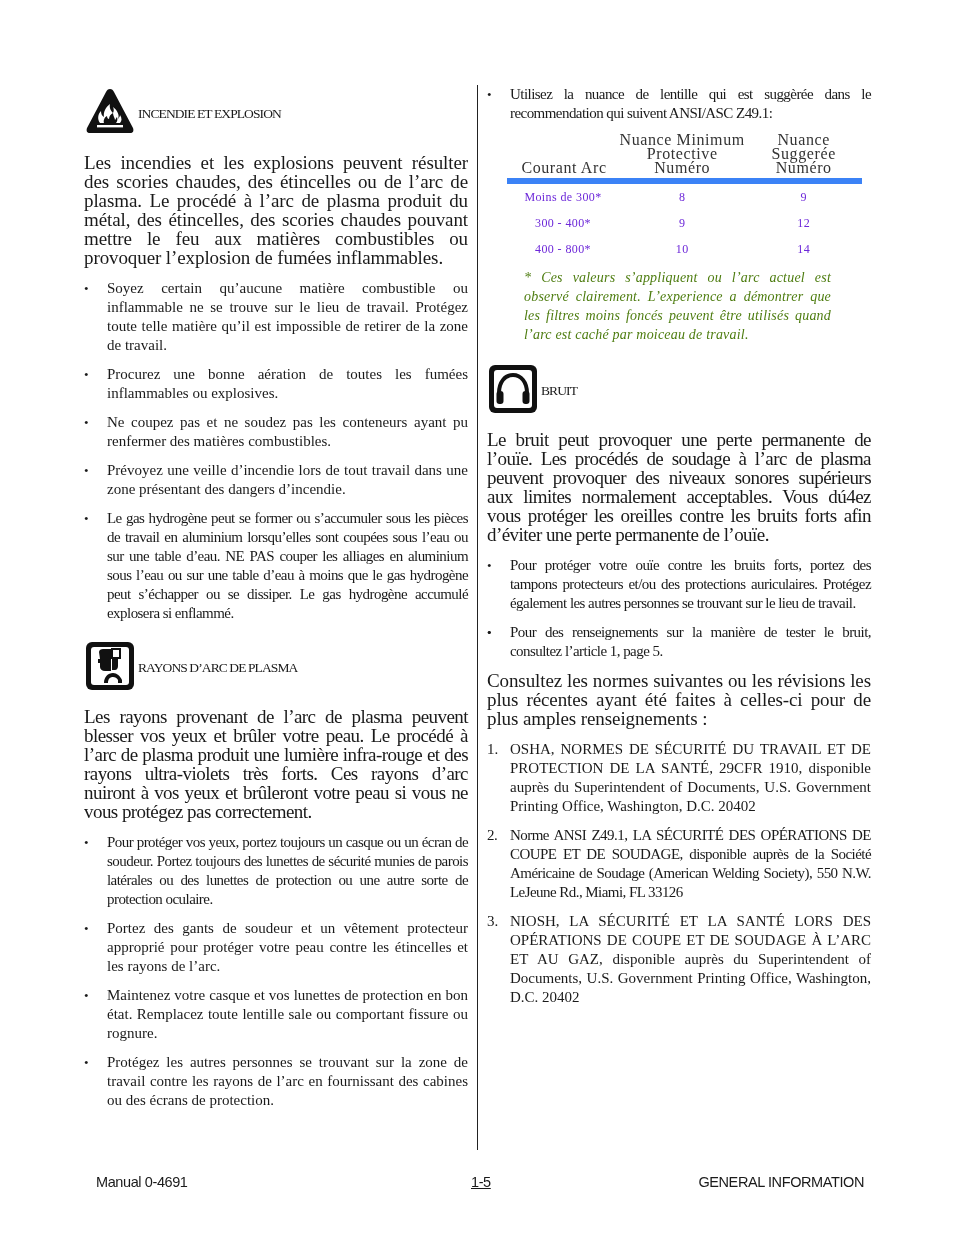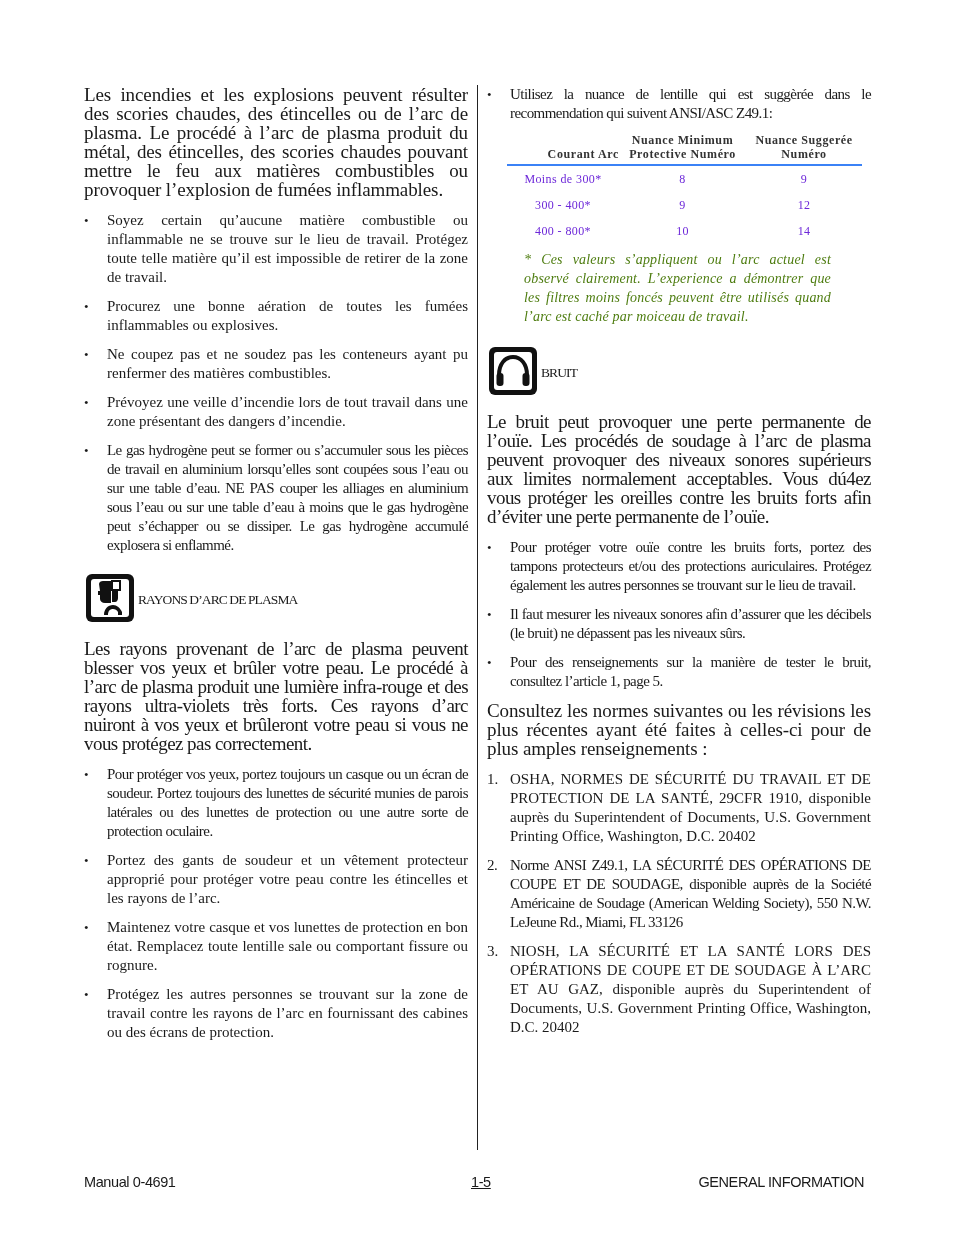--- a/index.html
+++ b/index.html
@@ -44,55 +44,64 @@
     .hazard-title {
       font-family: "Liberation Serif", serif; font-size: 13.5px; letter-spacing: -0.9px;
       text-transform: uppercase; margin-left: 2px; padding-top: 4px;
     }
 
     .shade-table {
       width: 355px; margin: 10px 0 6px 20px; border-collapse: collapse;
       font-family: "Liberation Serif", serif; font-size: 12px;
     }
     .shade-table th {
-      font-weight: bold; font-size: 12px; letter-spacing: 0.6px; line-height: 14px;
-      padding: 0 0 3px 0; vertical-align: bottom; border-bottom: 2px solid #3b82f6; color: #333;
+      font-weight: normal; font-size: 16px; letter-spacing: 0.6px; line-height: 14px;
+      padding: 0 0 3px 0; vertical-align: bottom; border-bottom: 6px solid #3b82f6; color: #333;
     }
     .shade-table td {
       text-align: center; padding: 0; height: 26px; vertical-align: middle; letter-spacing: 0.4px; color: #6d28d9;
     }
-    .shade-table th.c1 { text-align: right; padding-left: 2px; width: 110px; }
+    .shade-table th.c1 { text-align: center; padding-left: 2px; width: 110px; }
     .shade-table th.c2, .shade-table th.c3 { text-align: center; }
     .shade-table td.c1 { text-align: center; width: 110px; }
 
     .footnote {
       margin: 2px 40px 18px 37px; font-family: "Liberation Serif", serif; font-style: italic;
       font-size: 14px; line-height: 19px; text-align: justify; color: #4d7c0f; letter-spacing: 0.2px;
     }
 
     .section-heading {
       font-family: "Liberation Sans", sans-serif; font-weight: bold; font-size: 21px;
       margin: 14px 0 14px 0; letter-spacing: 0.2px; word-spacing: 3px; color: #1a1a1a;
     }
 
     .footer {
       position: absolute; top: 1174px; left: 84px; width: 780px; height: 20px;
       font-family: "Liberation Sans", sans-serif; font-size: 14.5px; letter-spacing: -0.4px; color: #1a1a1a;
     }
-    .footer .f-left { position: absolute; left: 0; }
+    .footer .f-left { position: absolute; left: 12px; }
     .footer .f-center { position: absolute; left: 387px; text-decoration: underline; }
     .footer .f-right { position: absolute; right: 0; }
   </style>
 </head>
 <body>
 
 <div class="page">
 
   <div class="col col-left">
 
+    <div class="hazard">
+      <svg class="hazard-icon" viewBox="0 0 52 52">
+        <path d="M26 3 C28 3 29 4 30 6 L49 42 C50 45 49 47 46 47 L6 47 C3 47 2 45 3 42 L22 6 C23 4 24 3 26 3 Z" fill="#111"></path>
+        <rect x="13" y="39" width="26" height="2.4" fill="#fff"></rect>
+        <path d="M16 37 C13 33 14 28 17 25 C17 28 18 30 20 31 C19 26 22 21 26 18 C25 22 27 25 29 27 C30 25 30 23 29 21 C33 24 36 29 34 33 C35 32 36 30 36 29 C38 32 38 35 36 37 Z" fill="#fff"></path>
+        <path d="M20 37 C19 34 21 31 23 30 C23 32 24 33 25 33 C25 30 27 28 29 27 C29 30 31 32 31 34 C32 33 32 32 33 31 C34 33 33 36 32 37 Z" fill="#111"></path>
+      </svg>
+      <span class="hazard-title">INCENDIE ET EXPLOSION</span>
+    </div>
 
     <p class="p">Les incendies et les explosions peuvent résulter des scories chaudes, des étincelles ou de l’arc de plasma.  Le procédé à l’arc de plasma produit du métal, des étincelles, des scories chaudes pouvant mettre le feu aux matières combustibles ou provoquer l’explosion de fumées inflammables.</p>
 
     <ul class="bullets">
       <li><span class="bullet">•</span><span>Soyez certain qu’aucune matière combustible ou inflammable ne se trouve sur le lieu de travail. Protégez toute telle matière qu’il est impossible de retirer de la zone de travail.</span></li>
       <li><span class="bullet">•</span><span>Procurez une bonne aération de toutes les fumées inflammables ou explosives.</span></li>
       <li><span class="bullet">•</span><span>Ne coupez pas et ne soudez pas les conteneurs ayant pu renfermer des matières combustibles.</span></li>
       <li><span class="bullet">•</span><span>Prévoyez une veille d’incendie lors de tout travail dans une zone présentant des dangers d’incendie.</span></li>
       <li class="tight"><span class="bullet">•</span><span>Le gas hydrogène peut se former ou s’accumuler sous les pièces de travail en aluminium lorsqu’elles sont coupées sous l’eau ou sur une table d’eau.  NE PAS couper les alliages en aluminium sous l’eau ou sur une table d’eau à moins que le gas hydrogène peut s’échapper ou se dissiper. Le gas hydrogène accumulé explosera si enflammé.</span></li>
     </ul>
@@ -164,21 +173,21 @@
         <rect x="9.5" y="28" width="7" height="13" rx="3" fill="#111"></rect>
         <rect x="35.5" y="28" width="7" height="13" rx="3" fill="#111"></rect>
       </svg>
       <span class="hazard-title">BRUIT</span>
     </div>
 
     <p class="p tight">Le bruit peut provoquer une perte permanente de l’ouïe.  Les procédés de soudage à l’arc de plasma peuvent provoquer des niveaux sonores supérieurs aux limites normalement acceptables. Vous dú4ez vous protéger les oreilles contre les bruits forts afin d’éviter une perte permanente de l’ouïe.</p>
 
     <ul class="bullets">
       <li class="tight"><span class="bullet">•</span><span>Pour protéger votre ouïe contre les bruits forts, portez des tampons protecteurs et/ou des protections auriculaires. Protégez également les autres personnes se trouvant sur le lieu de travail.</span></li>
-      <li class="tight"><span class="bullet">•</span><span>Il faut mesurer les niveaux sonores afin d’assurer que les décibels (le bruit) ne dépassent pas les niveaux sûrs.</span></li>
+      <li class="tight"><span class="bullet">•</span></li>
       <li class="tight"><span class="bullet">•</span><span>Pour des renseignements sur la manière de tester le bruit, consultez l’article 1, page 5.</span></li>
     </ul>
 
 
     <p class="p">Consultez les normes suivantes ou les révisions les plus récentes ayant été faites à celles-ci pour de plus amples renseignements :</p>
 
     <ol class="refs">
       <li><span class="num">1.</span><span>OSHA, NORMES DE SÉCURITÉ DU TRAVAIL ET DE PROTECTION DE LA SANTÉ, 29CFR 1910, disponible auprès du Superintendent of Documents, U.S. Government Printing Office, Washington, D.C. 20402</span></li>
       <li class="tight"><span class="num">2.</span><span>Norme ANSI Z49.1, LA SÉCURITÉ DES OPÉRATIONS DE COUPE ET DE SOUDAGE, disponible auprès de la Société Américaine de Soudage (American Welding Society), 550 N.W. LeJeune Rd., Miami, FL 33126</span></li>
       <li><span class="num">3.</span><span>NIOSH, LA SÉCURITÉ ET LA SANTÉ LORS DES OPÉRATIONS DE COUPE ET DE SOUDAGE À L’ARC ET AU GAZ, disponible auprès du Superintendent of Documents, U.S. Government Printing Office, Washington, D.C. 20402</span></li>

